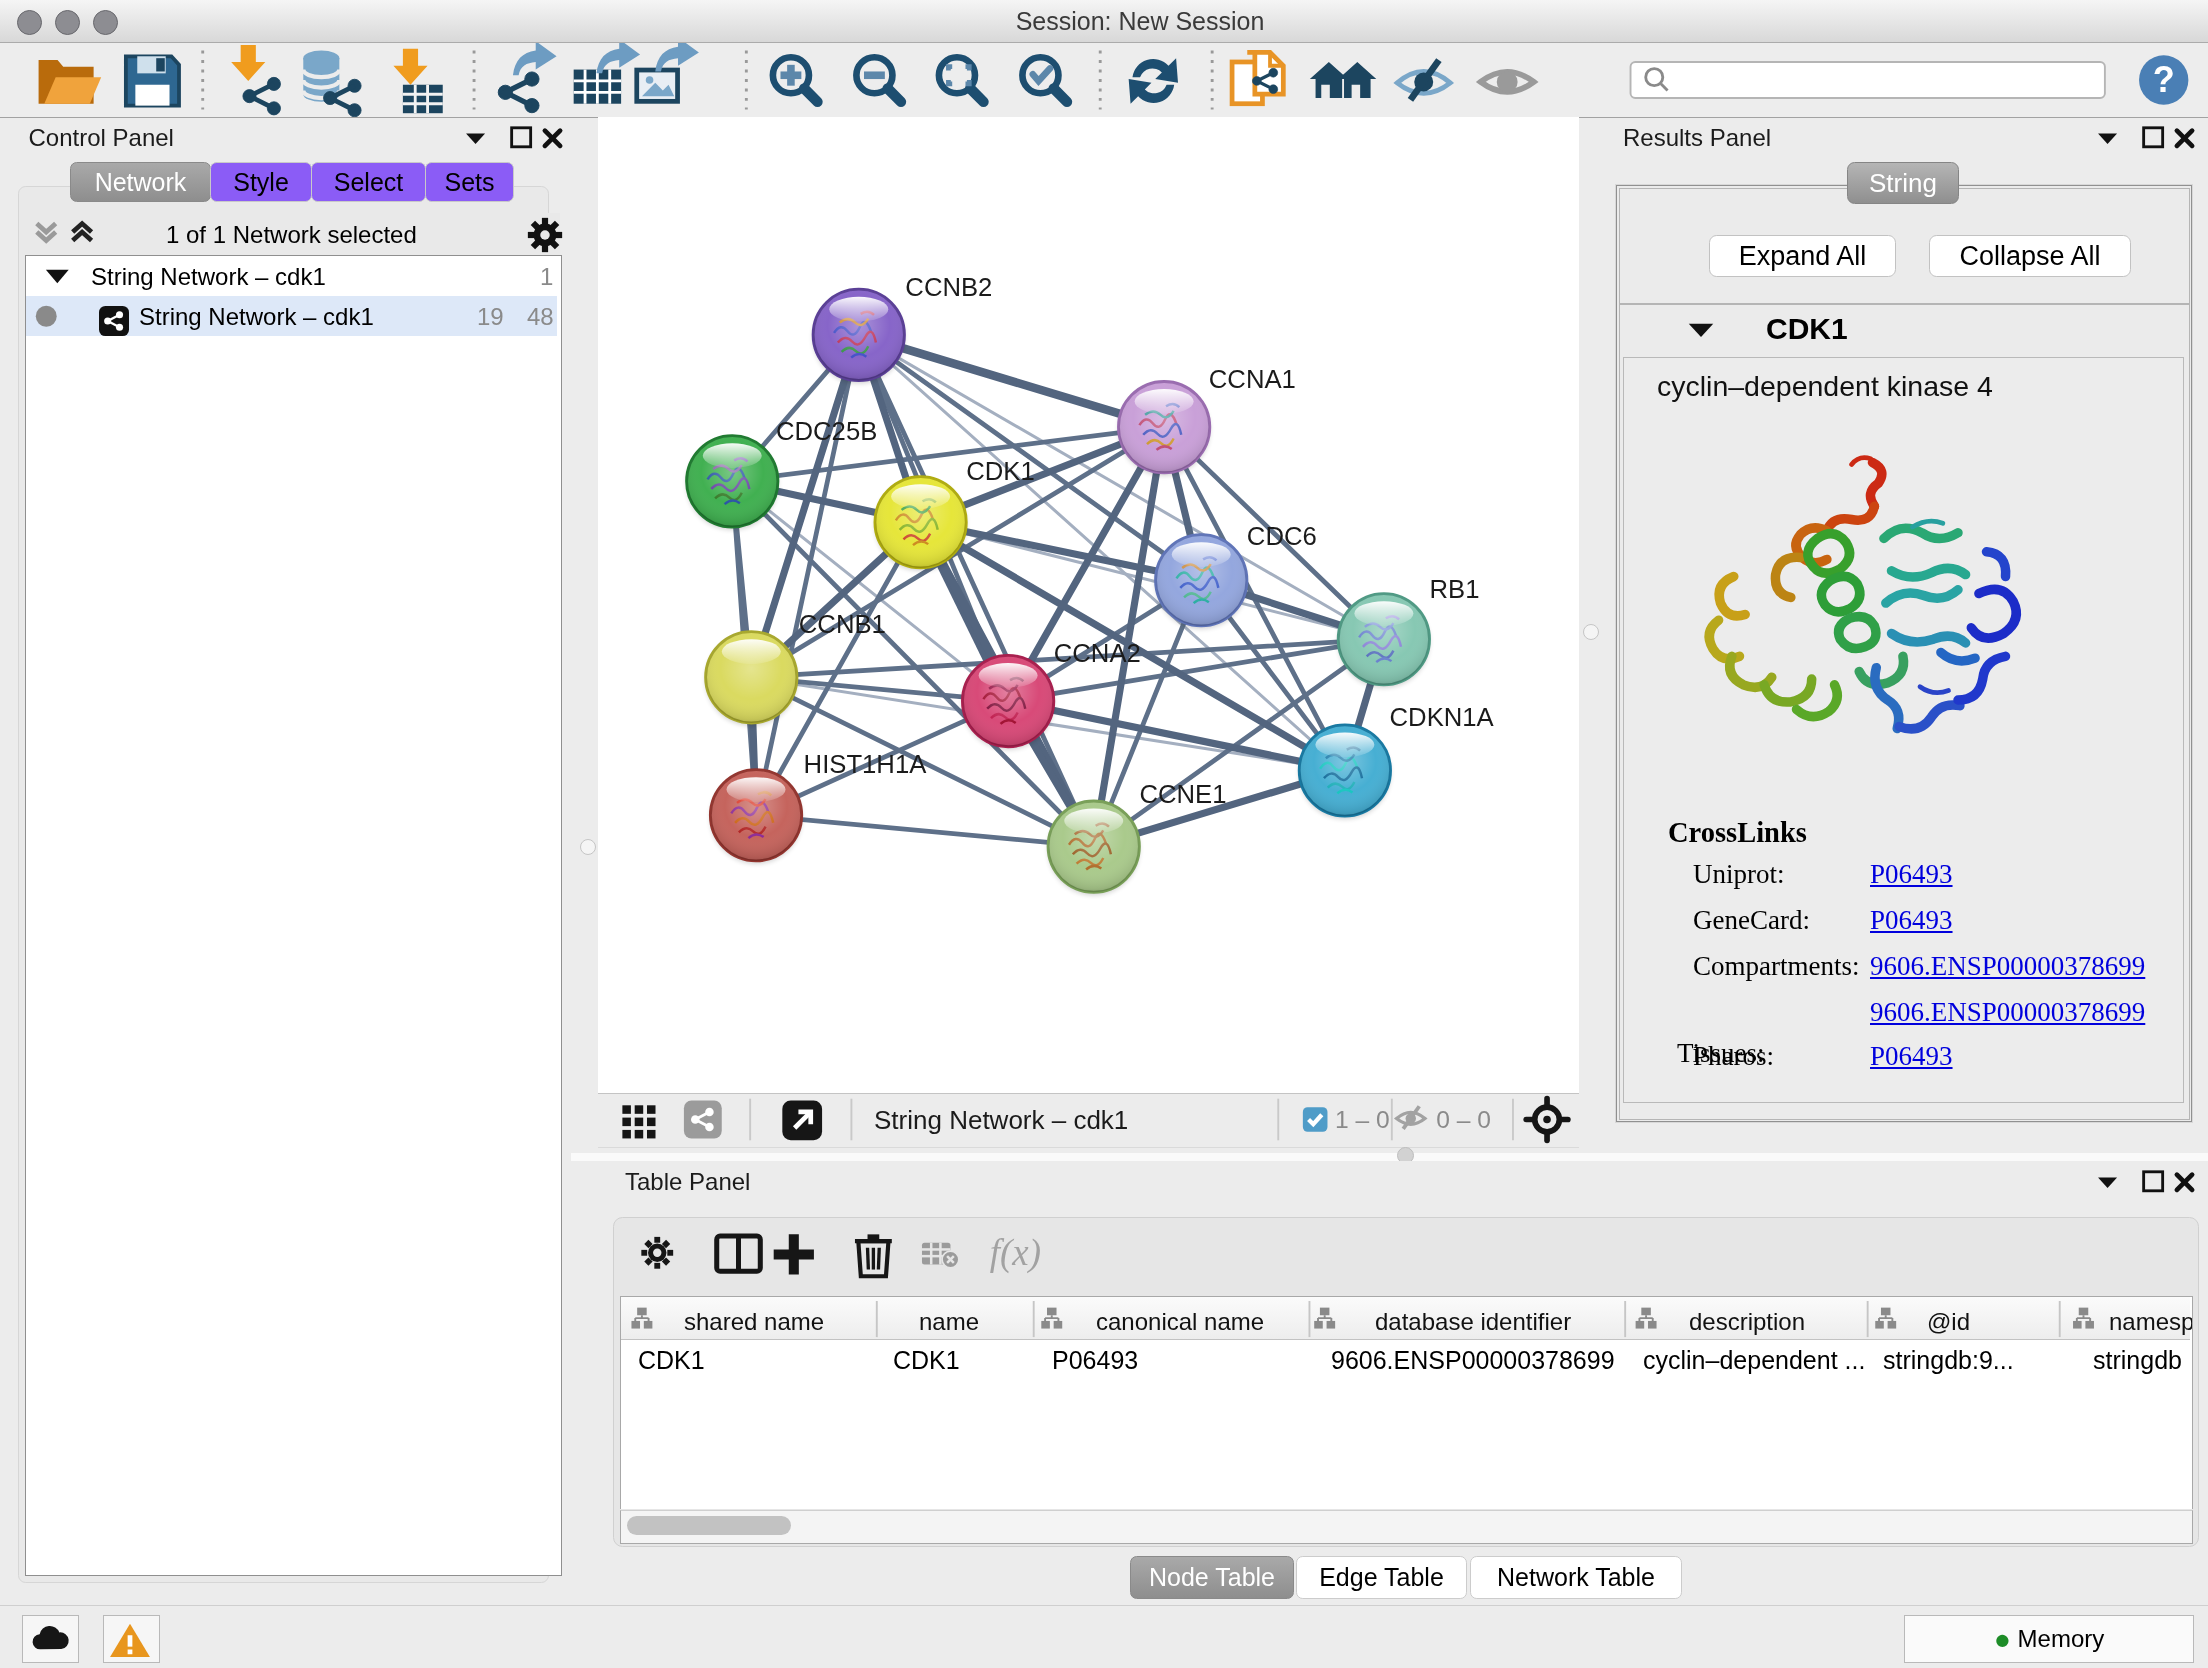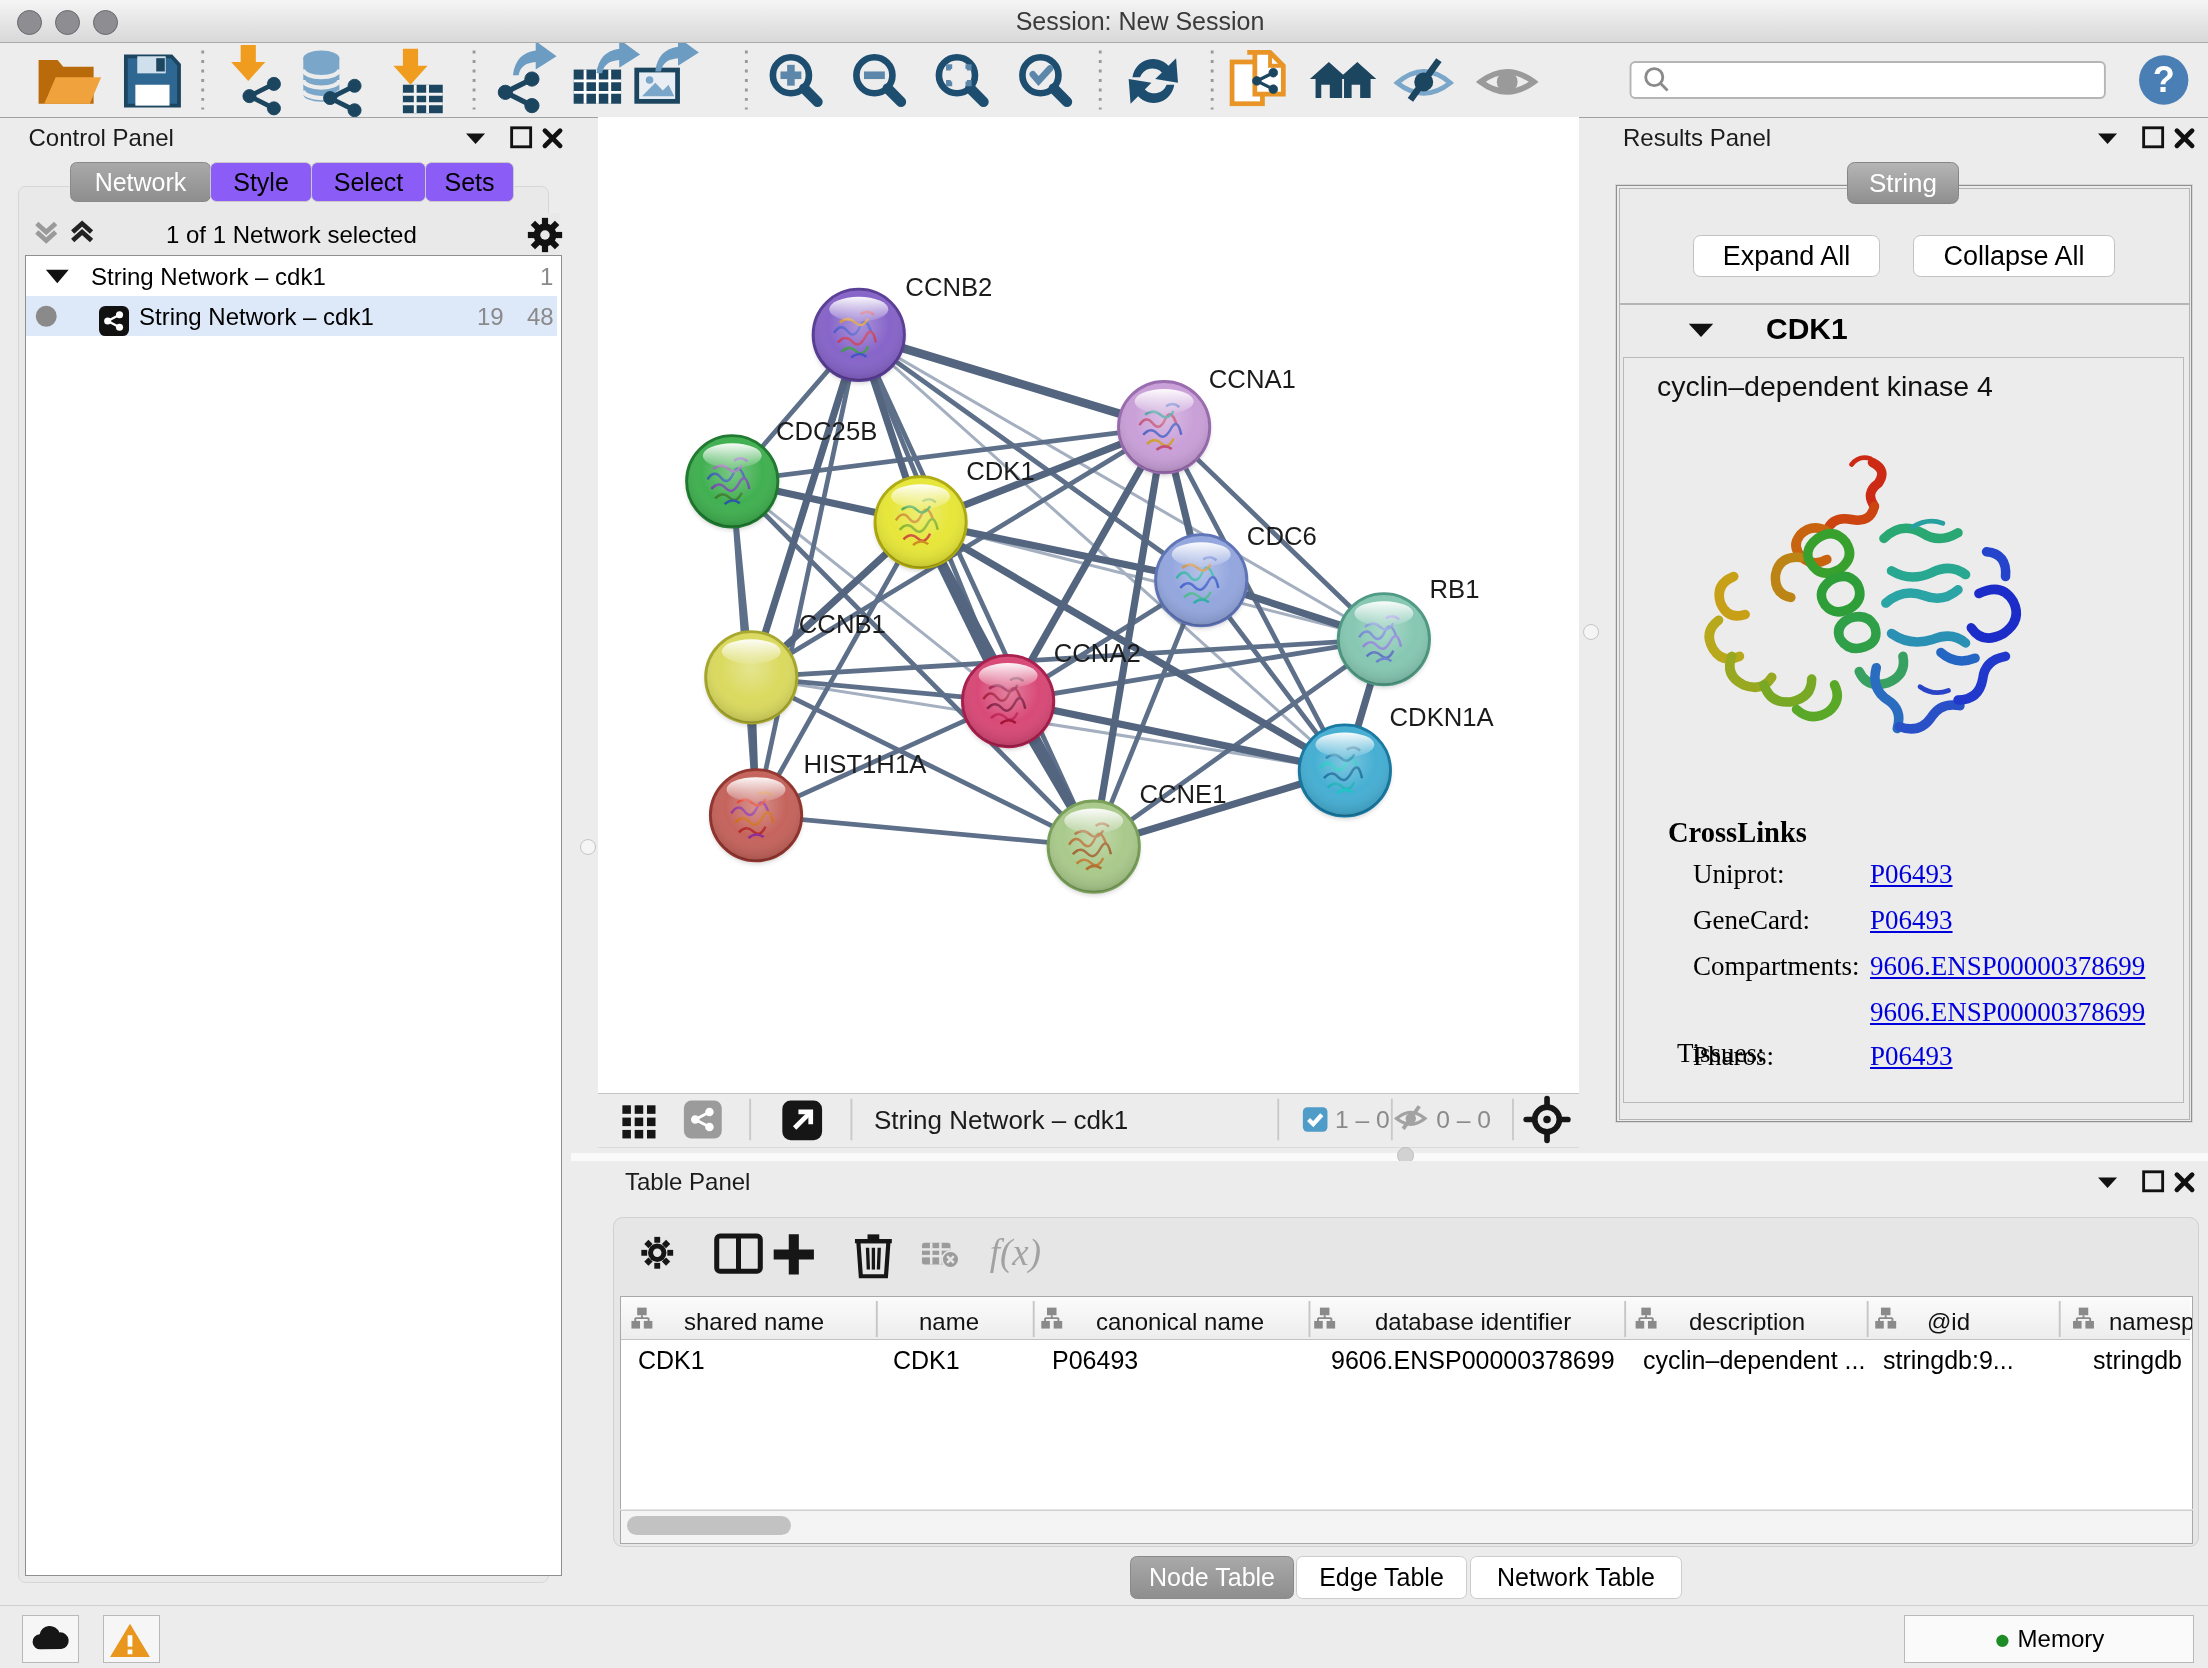--- a/index.html
+++ b/index.html
@@ -21,21 +21,21 @@
 #row2{left:0px;top:40px;width:531px;height:40px;background:#dde8f8;}
 
 #netview{left:598px;top:117px;width:981px;height:976px;background:#fff;}
 #nettb{left:598px;top:1093px;width:981px;height:53px;background:#ececec;border-top:1px solid #c4c4c4;border-bottom:1px solid #dadada;}
 #netdivider{left:571px;top:1153px;width:1638px;height:12.4px;background:#fafafa;}
 #rpline{left:1619px;top:185px;width:0px;height:0px;}
 #rp-title{left:1623px;top:124px;font-size:24px;color:#1b1b1b;}
 #stringtab{z-index:30;left:1847px;top:162px;width:110px;height:40px;background:linear-gradient(#b5b5b5,#8f8f8f);border-radius:7.6px;color:#fff;font-size:26px;text-align:center;line-height:40px;border:1px solid #858585;}
 #rp-inner{left:1616px;top:185px;width:574px;height:935px;background:#ebebeb;border:1.9px solid #909090;outline:1px solid #d8d8d8;}
 #rp-btnbox{left:1619px;top:188px;width:569px;height:114px;background:#ebebeb;border:1px solid #b5b5b5;}
-.rbtn{top:235px;height:40px;background:#fff;border:1px solid #c2c2c2;border-radius:7.6px;font-size:27px;text-align:center;line-height:40px;color:#000;}
+.rbtn{top:235px;height:40px;background:#fff;border:1px solid #c2c2c2;border-radius:7.6px;font-size:27px;text-align:center;line-height:40px;color:#000;margin-left:16px;}
 #cdk1box{left:1619px;top:304px;width:569px;height:814px;background:#ebebeb;border:1px solid #b5b5b5;}
 #cdk1hdr{font-size:30px;font-weight:bold;color:#000;}
 #cdk1content{left:1623px;top:357px;width:559px;height:744px;background:#ececec;border:1px solid #b9b9b9;}
 .serif{font-family:"Liberation Serif",serif;}
 .link{color:#0000dd;text-decoration:underline;}
 
 #tp-titlebar{left:571px;top:1161px;width:1638px;height:40px;background:#ececec;}
 #tp-title{left:625px;top:1168px;font-size:24px;color:#1b1b1b;}
 #tp-box{left:613px;top:1217px;width:1584px;height:328px;background:#e6e6e6;border:1px solid #d0d0d0;border-radius:9.5px;}
 #tbl{left:620px;top:1296px;width:1571px;height:212px;background:#fff;border:1px solid #a8a8a8;border-bottom:none;overflow:hidden;text-align:right;}

